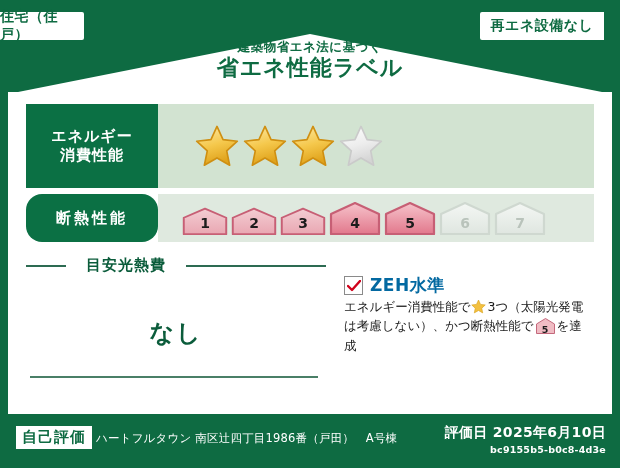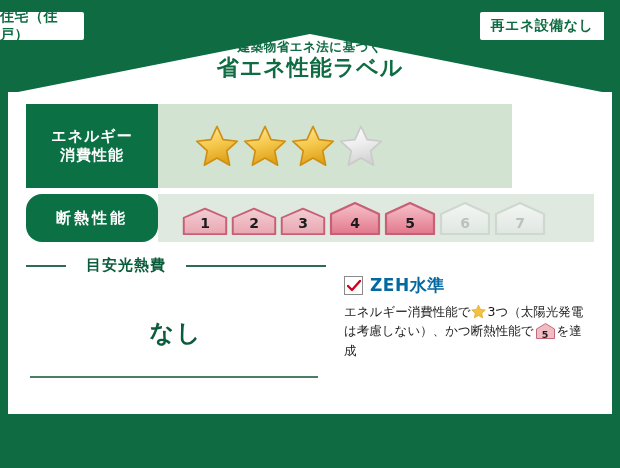--- a/index.html
+++ b/index.html
@@ -35,21 +35,21 @@
   .roof-main{font-size:22px;font-weight:bold;letter-spacing:1px;margin-top:2px;line-height:1.1;}
 
   
   .card{
     position:absolute;left:8px;top:92px;width:604px;height:322px;
     background:#ffffff;
   }
 
   
   .perf-row{display:flex;align-items:stretch;}
-  .row-energy{position:absolute;left:18px;top:12px;width:486px;height:84px;}
+  .row-energy{position:absolute;left:18px;top:12px;width:568px;height:84px;}
   .row-insul{position:absolute;left:18px;top:102px;width:568px;height:48px;}
 
   .row-label{
     background:#0b7044;color:#fff;font-weight:bold;
     display:flex;flex-direction:column;align-items:center;justify-content:center;
     width:132px;flex:0 0 132px;text-align:center;line-height:1.25;
   }
   .row-energy .row-label{font-size:15px;letter-spacing:1px;}
   .row-insul .row-label{font-size:15px;letter-spacing:3px;border-radius:16px;}
   .row-value{
@@ -87,21 +87,21 @@
 
   .zeh-col{flex:1;box-sizing:border-box;padding-left:18px;padding-top:22px;}
   .zeh-head{display:flex;align-items:center;gap:7px;}
   .check-box{
     width:17px;height:17px;border:1.5px solid #8a8a8a;background:#fff;
     display:flex;align-items:center;justify-content:center;flex:0 0 17px;
   }
   .check-box svg{display:block;}
   .zeh-title{color:#0369a1;font-weight:bold;font-size:17px;letter-spacing:.5px;}
   .zeh-desc{
-    margin-top:5px;color:#1a1a1a;font-size:12.5px;line-height:1.55;
+    color:#1a1a1a;font-size:12.5px;line-height:1.55;
     letter-spacing:0px;
   }
   .inline-star{display:inline-block;vertical-align:-3px;width:15px;height:15px;margin:0 1px;}
   .inline-house{display:inline-block;vertical-align:-4px;position:relative;width:19px;height:16px;margin:0 2px;}
   .inline-house svg{display:block;}
   .inline-house span{
     position:absolute;left:0;right:0;bottom:0px;text-align:center;
     font-size:9.5px;font-weight:bold;color:#1c1c1c;line-height:1;
   }
 
@@ -315,14 +315,22 @@
               <polygon points="1,31 1,12 19,1 37,12 37,31" fill="#f0bcc4" stroke="#c4697c" stroke-width="2"></polygon>
             </svg>
             <span>5</span>
           </span><span>を達成</span>
         </div>
       </div>
 
     </div>
   </div>
 
+  <div class="footer">
+    <div class="self-badge">自己評価</div>
+    <div class="address">ハートフルタウン 南区辻四丁目1986番（戸田）　A号棟</div>
+    <div class="eval-wrap">
+      <div class="eval-date">評価日 2025年6月10日</div>
+      <div class="eval-id">bc9155b5-b0c8-4d3e</div>
+    </div>
+  </div>
 
 </div>
 
 </body></html>

